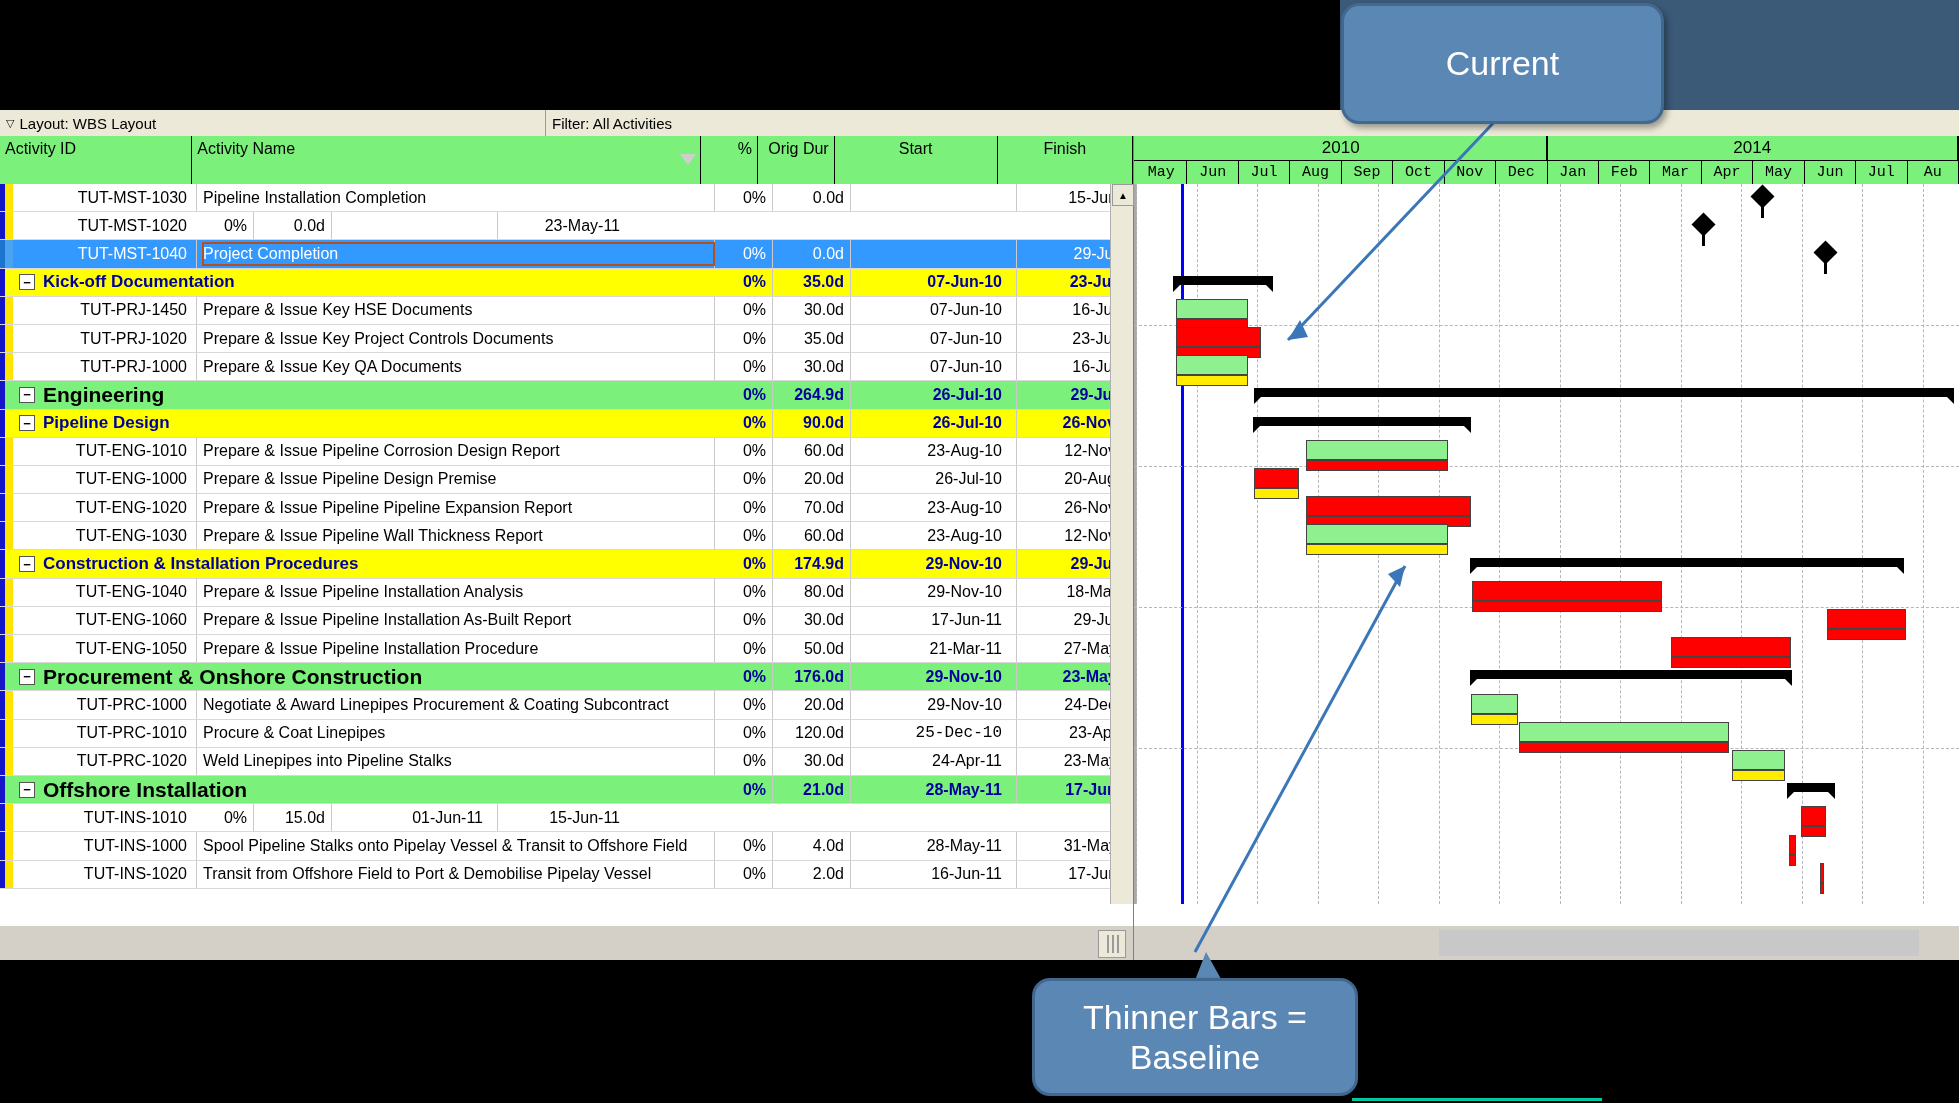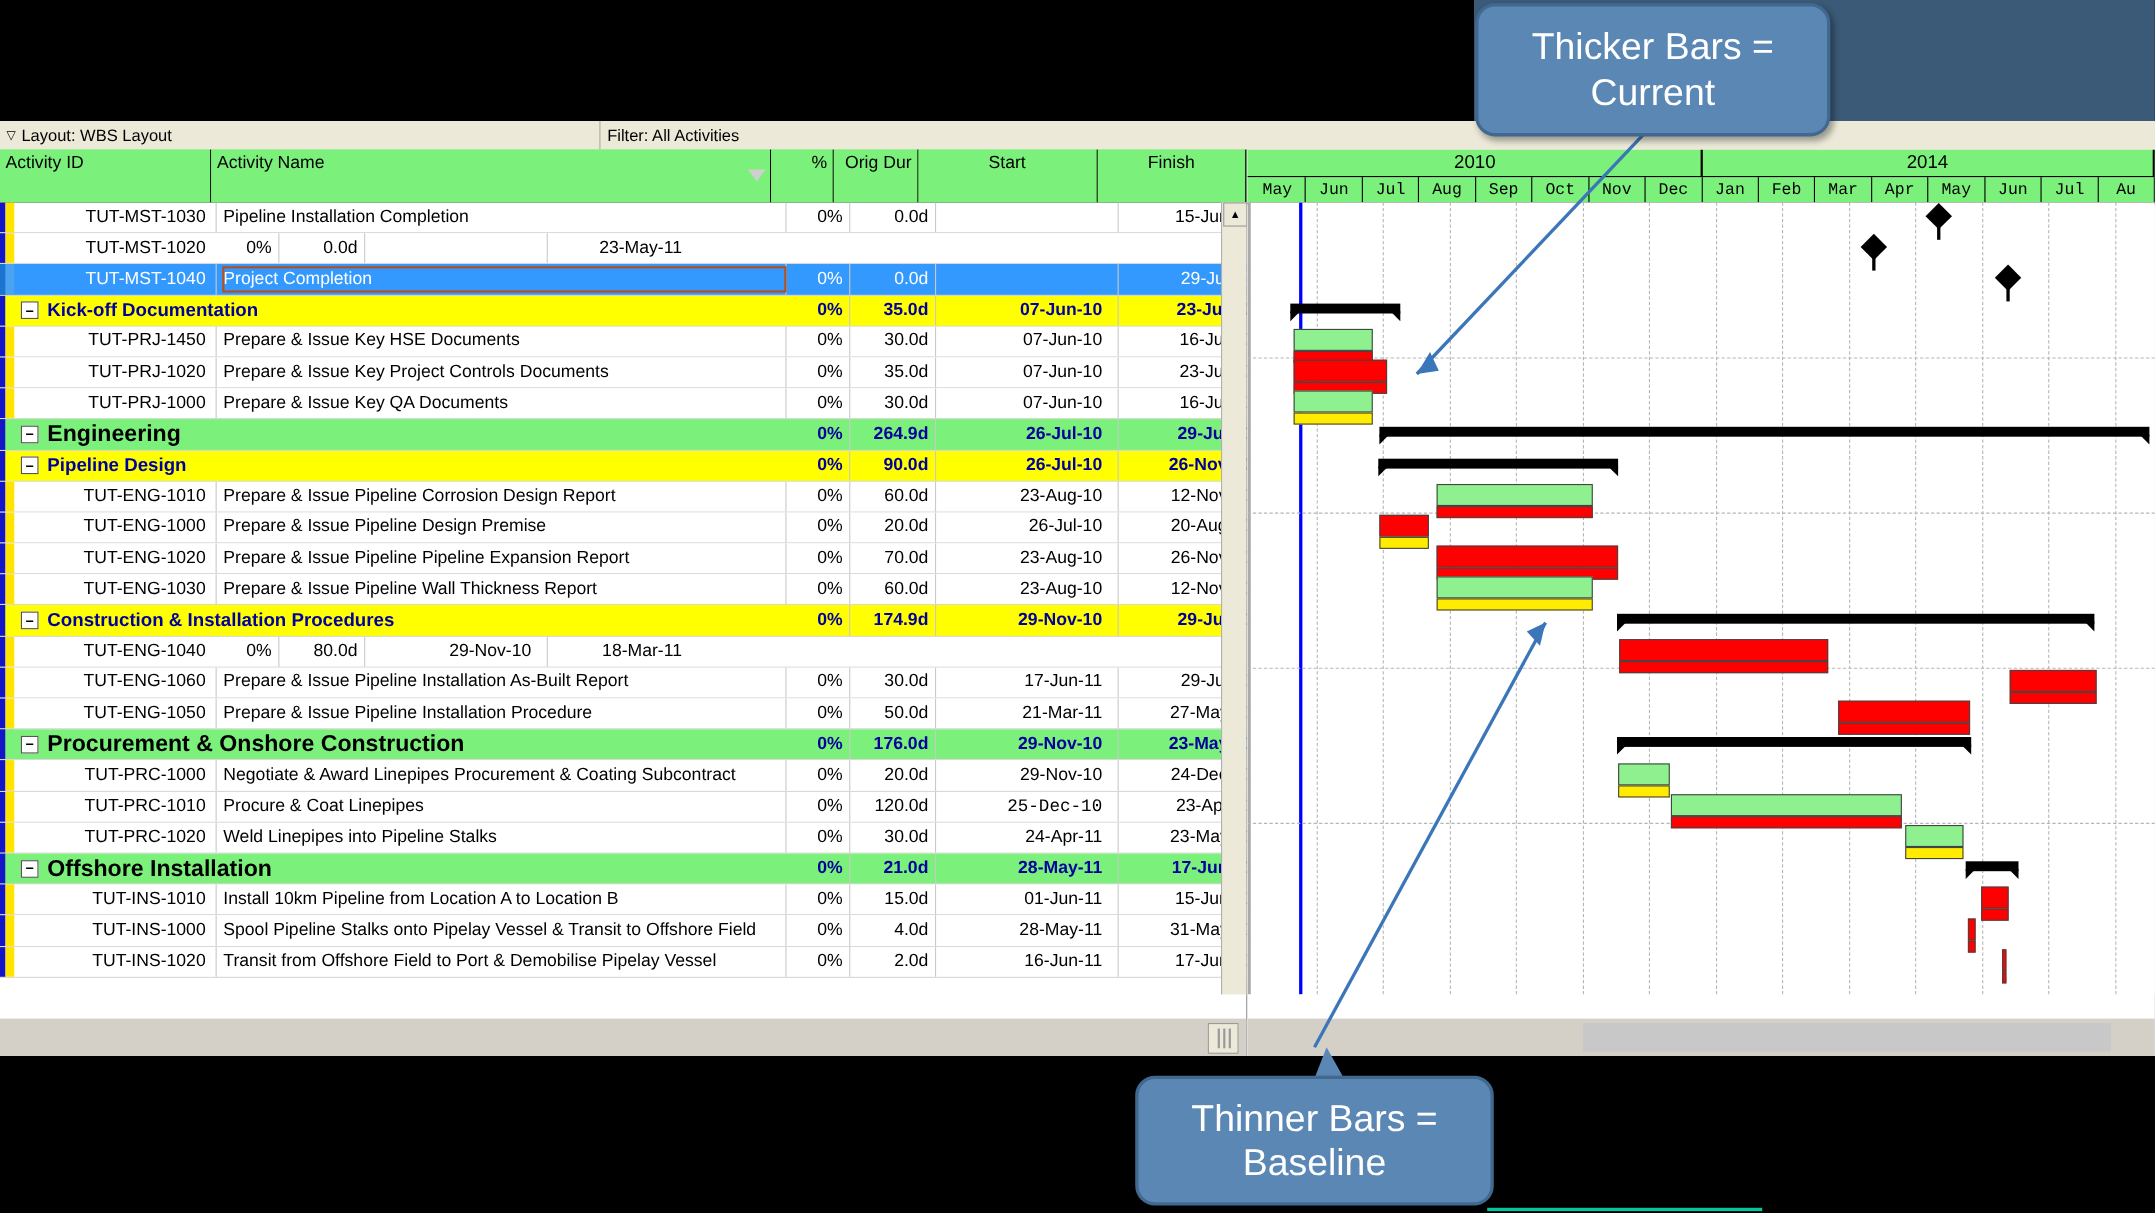--- a/index.html
+++ b/index.html
@@ -371,20 +371,21 @@
             <div class="cell dur r" style="flex: 0 0 78px; margin-left: 0px;">174.9d</div>
             <div class="cell start r" style="flex: 0 0 166px; padding-right: 14px; margin-left: 0px;">29-Nov-10</div>
             <div class="cell finish r" style="flex: 0 0 138px; padding-right: 16px; margin-left: 0px;">29-Jul-11</div>
           </div>
           <div class="row act">
             <div class="spine">
               <div class="sp1"></div>
               <div class="sp2"></div>
             </div>
             <div class="cell id" style="flex: 0 0 196px;">TUT-ENG-1040</div>
+            <div class="cell name" style="flex: 0 0 519px;">Prepare &amp; Issue Pipeline Installation Analysis</div>
             <div class="cell pct r" style="flex: 0 0 58px;">0%</div>
             <div class="cell dur r" style="flex: 0 0 78px;">80.0d</div>
             <div class="cell start r" style="flex: 0 0 166px; padding-right: 14px;">29-Nov-10</div>
             <div class="cell finish r" style="flex: 0 0 138px; padding-right: 16px;">18-Mar-11</div>
           </div>
           <div class="row act">
             <div class="spine">
               <div class="sp1"></div>
               <div class="sp2"></div>
             </div>
@@ -474,21 +475,20 @@
             <div class="cell dur r" style="flex: 0 0 78px; margin-left: 0px;">21.0d</div>
             <div class="cell start r" style="flex: 0 0 166px; padding-right: 14px; margin-left: 0px;">28-May-11</div>
             <div class="cell finish r" style="flex: 0 0 138px; padding-right: 16px; margin-left: 0px;">17-Jun-11</div>
           </div>
           <div class="row act">
             <div class="spine">
               <div class="sp1"></div>
               <div class="sp2"></div>
             </div>
             <div class="cell id" style="flex: 0 0 196px;">TUT-INS-1010</div>
-            <div class="cell name" style="flex: 0 0 519px;">Install 10km Pipeline from Location A to Location B</div>
             <div class="cell pct r" style="flex: 0 0 58px;">0%</div>
             <div class="cell dur r" style="flex: 0 0 78px;">15.0d</div>
             <div class="cell start r" style="flex: 0 0 166px; padding-right: 14px;">01-Jun-11</div>
             <div class="cell finish r" style="flex: 0 0 138px; padding-right: 16px;">15-Jun-11</div>
           </div>
           <div class="row act">
             <div class="spine">
               <div class="sp1"></div>
               <div class="sp2"></div>
             </div>
@@ -649,21 +649,20 @@
 <svg class="leader">
   <line x1="1498" y1="118" x2="1288" y2="340" stroke="#3a76b8" stroke-width="3"></line>
   <polygon points="1288,340 1308,337 1300,320" fill="#3a76b8"></polygon>
   <line x1="1195" y1="952" x2="1405" y2="566" stroke="#3a76b8" stroke-width="3"></line>
   <polygon points="1405,566 1400,587 1388,574" fill="#3a76b8"></polygon>
 </svg>
 
 <div class="tail" id="tail-bottom"></div>
 
 <div class="callout" id="callout-top">
-  <div>Thicker Bars =</div>
   <div>Current</div>
 </div>
 
 <div class="callout" id="callout-bottom">
   <div>Thinner Bars =</div>
   <div>Baseline</div>
 </div>
 
 <div id="teal-line"></div>
 

